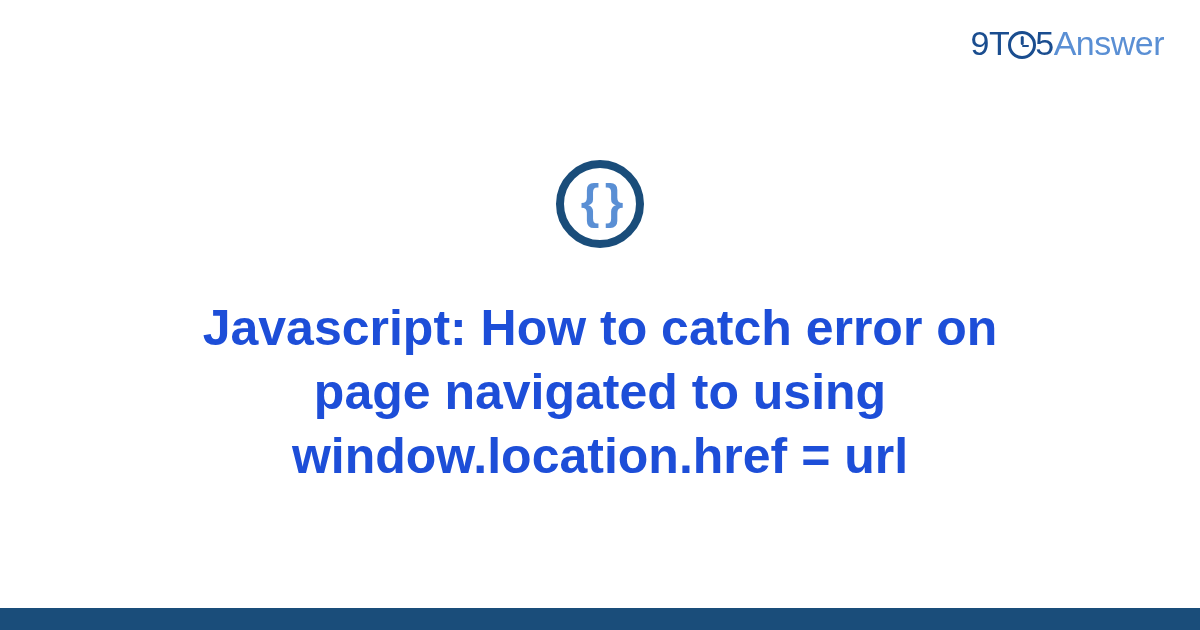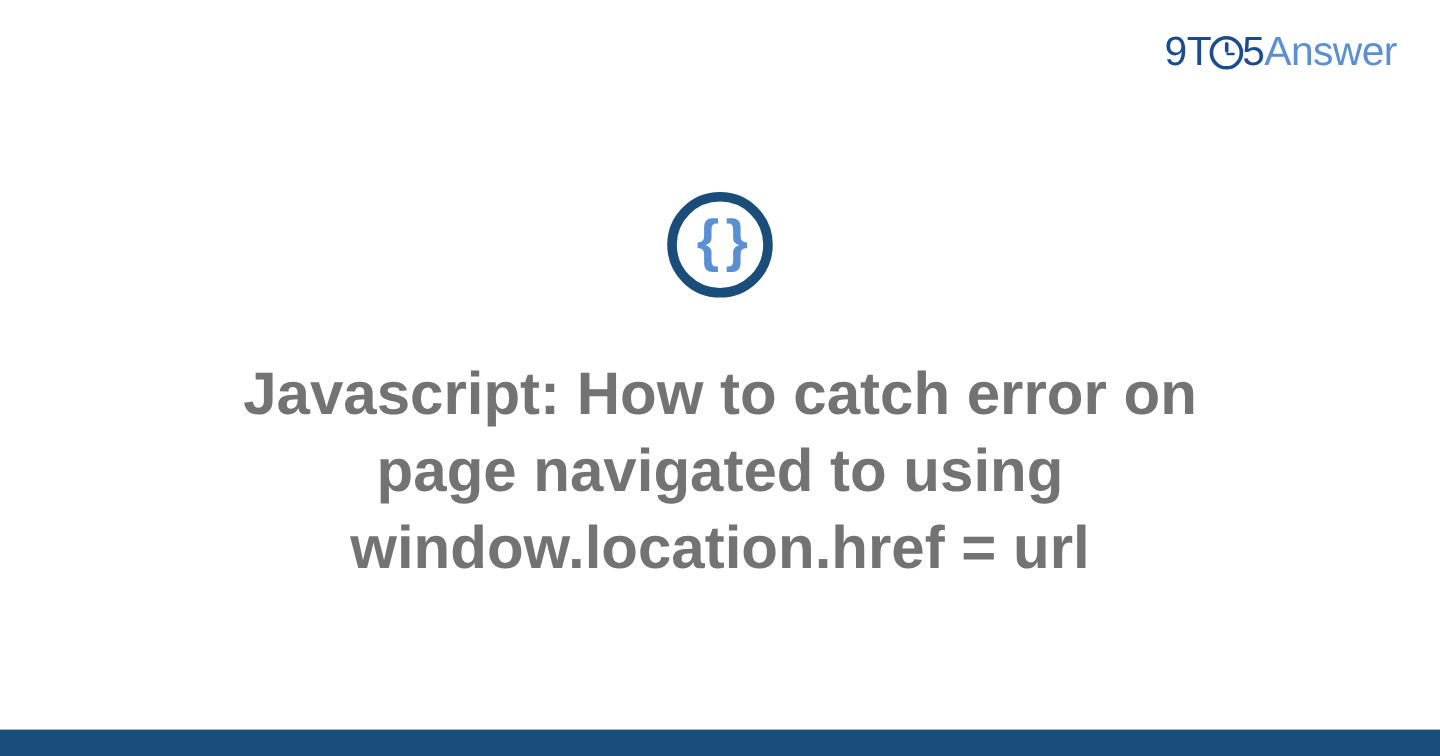--- a/index.html
+++ b/index.html
@@ -93,21 +93,21 @@
       font-weight: 700;
       color: #5a8fd4;
       font-family: "Segoe UI", Arial, sans-serif;
       letter-spacing: -4px;
       line-height: 1;
       margin-top: -4px;
     }
     .title {
       font-size: 50px;
       font-weight: 700;
-      color: #737373;
+      color: #1d4ed8;
       text-align: center;
       line-height: 1.28;
       max-width: 980px;
       padding: 0 40px;
     }
     .footer-bar {
       position: absolute;
       bottom: 0;
       left: 0;
       right: 0;

